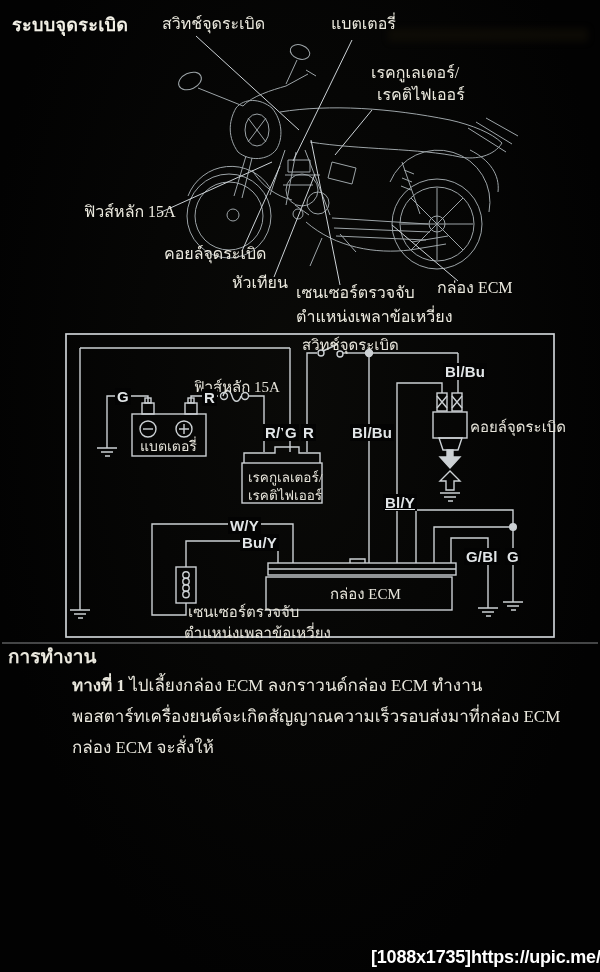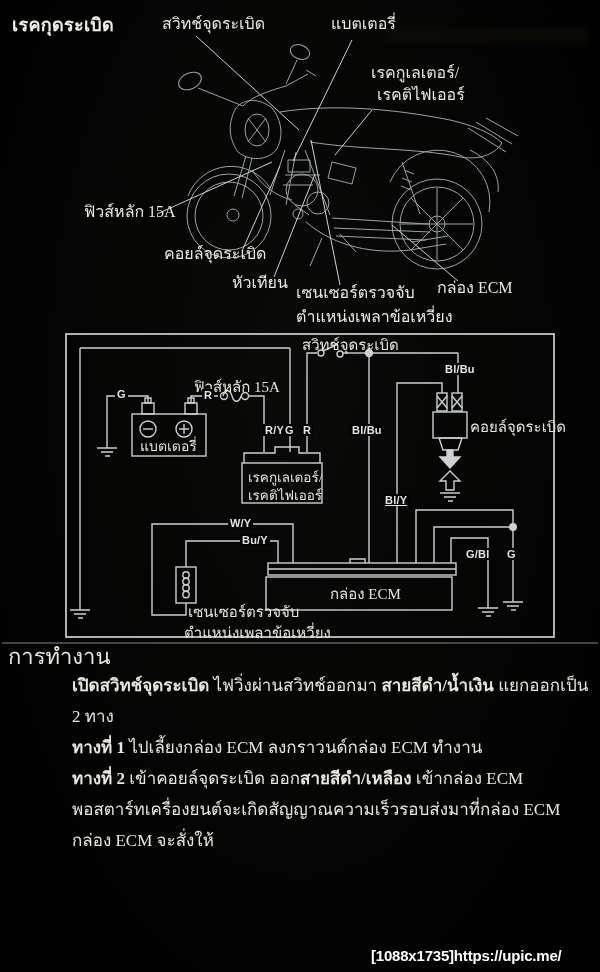--- a/index.html
+++ b/index.html
@@ -1,31 +1,31 @@
 <!DOCTYPE html>
 <html><head>
 <meta charset="utf-8">
 <style>
   html,body{margin:0;padding:0;background:#111;}
   #page{position:relative;width:600px;height:972px;background:radial-gradient(ellipse at 50% 40%, #0a0a08 0%, #020202 75%);
         overflow:hidden;font-family:"Liberation Serif",serif;color:#e9e7dd;}
   svg{position:absolute;left:0;top:0;}
   .lbl{position:absolute;font-family:"Liberation Serif",serif;font-size:16px;line-height:1.15;color:#eceadf;white-space:nowrap;}
   .clbl{position:absolute;font-family:"Liberation Serif",serif;font-size:15px;color:#e6e4da;white-space:nowrap;}
-  .wl{position:absolute;font-family:"Liberation Sans",sans-serif;font-weight:bold;font-size:11px;color:#e2e6e8;
+  .wl{position:absolute;font-family:"Liberation Sans",sans-serif;font-weight:bold;font-size:15px;color:#e2e6e8;
       background:#030303;padding:0 2px;white-space:nowrap;letter-spacing:.2px;}
   .title{position:absolute;left:12px;top:10px;font-size:18px;font-weight:bold;color:#f2f0e6;letter-spacing:.3px;}
   .op{position:absolute;left:8px;top:644px;width:586px;font-size:17px;color:#e9e7dd;}
-  .op-h{font-weight:normal;line-height:26px;font-size:22px;}
+  .op-h{font-weight:bold;line-height:26px;font-size:19px;}
   .op-l{line-height:31px;}
   .op-l.ind{padding-left:64px;}
   .b{font-weight:bold;}
   .smudge{position:absolute;left:388px;top:28px;width:200px;height:14px;background:#161208;opacity:.5;filter:blur(3px);border-radius:3px;}
   .wm{position:absolute;left:371px;top:947px;font-family:"Liberation Sans",sans-serif;font-weight:bold;
-      font-size:15px;color:#ffffff;letter-spacing:-0.2px;white-space:nowrap;}
+      font-size:18px;color:#ffffff;letter-spacing:-0.2px;white-space:nowrap;}
 </style>
 </head>
 <body>
 
 <div id="page">
 
   <div class="smudge"></div>
 
   <svg width="600" height="972" viewBox="0 0 600 972">
 
@@ -139,21 +139,21 @@
       <path d="M513,527 V602"></path>
       <path d="M451,563 V538 H488 V608"></path>
 
       <path d="M70,610 h20 M74,614 h12 M78,618 h5"></path>
       <path d="M97,448 h20 M101,452 h12 M105,456 h5"></path>
       <path d="M478,608 h20 M482,612 h12 M486,616 h5"></path>
       <path d="M503,602 h20 M507,606 h12 M511,610 h5"></path>
     </g>
   </svg>
 
-  <div class="title">เรคกุดระเบิด</div>
+  <div class="title">ระบบจุดระเบิด</div>
 
   <div class="lbl" style="left:162px;top:15px;">สวิทช์จุดระเบิด</div>
   <div class="lbl" style="left:331px;top:15px;">แบตเตอรี่</div>
   <div class="lbl" style="left:371px;top:64px;">เรคกูเลเตอร์/</div>
   <div class="lbl" style="left:377px;top:86px;">เรคติไฟเออร์</div>
   <div class="lbl" style="left:84px;top:203px;">ฟิวส์หลัก 15A</div>
   <div class="lbl" style="left:164px;top:245px;">คอยล์จุดระเบิด</div>
   <div class="lbl" style="left:232px;top:274px;">หัวเทียน</div>
   <div class="lbl" style="left:296px;top:284px;">เซนเซอร์ตรวจจับ</div>
   <div class="lbl" style="left:437px;top:279px;">กล่อง ECM</div>
@@ -177,21 +177,19 @@
   <div class="wl" style="left:350px;top:424px;">Bl/Bu</div>
   <div class="wl" style="left:443px;top:363px;">Bl/Bu</div>
   <div class="wl" style="left:383px;top:494px;text-decoration:underline;">Bl/Y</div>
   <div class="wl" style="left:228px;top:517px;">W/Y</div>
   <div class="wl" style="left:240px;top:534px;">Bu/Y</div>
   <div class="wl" style="left:464px;top:548px;text-align:center;">G/Bl</div>
   <div class="wl" style="left:505px;top:548px;">G</div>
 
   <div class="op">
     <div class="op-h">การทำงาน</div>
-    <div class="op-l ind"><span class="b">เปิดสวิทช์จุดระเบิด</span><span> ไฟวิ่งผ่านสวิทช์ออกมา </span><span class="b">สายสีดำ/น้ำเงิน</span><span> แยกออกเป็น 2 ทาง</span></div>
     <div class="op-l ind"><span class="b">ทางที่ 1</span><span> ไปเลี้ยงกล่อง ECM  ลงกราวนด์กล่อง ECM ทำงาน</span></div>
-    <div class="op-l ind"><span class="b">ทางที่ 2</span><span> เข้าคอยล์จุดระเบิด ออก</span><span class="b">สายสีดำ/เหลือง</span><span> เข้ากล่อง ECM</span></div>
     <div class="op-l ind"><span>พอสตาร์ทเครื่องยนต์จะเกิดสัญญาณความเร็วรอบส่งมาที่กล่อง ECM  กล่อง ECM จะสั่งให้</span></div>
 
   </div>
 
   <div class="wm">[1088x1735]https://upic.me/</div>
 </div>
 
 </body></html>

